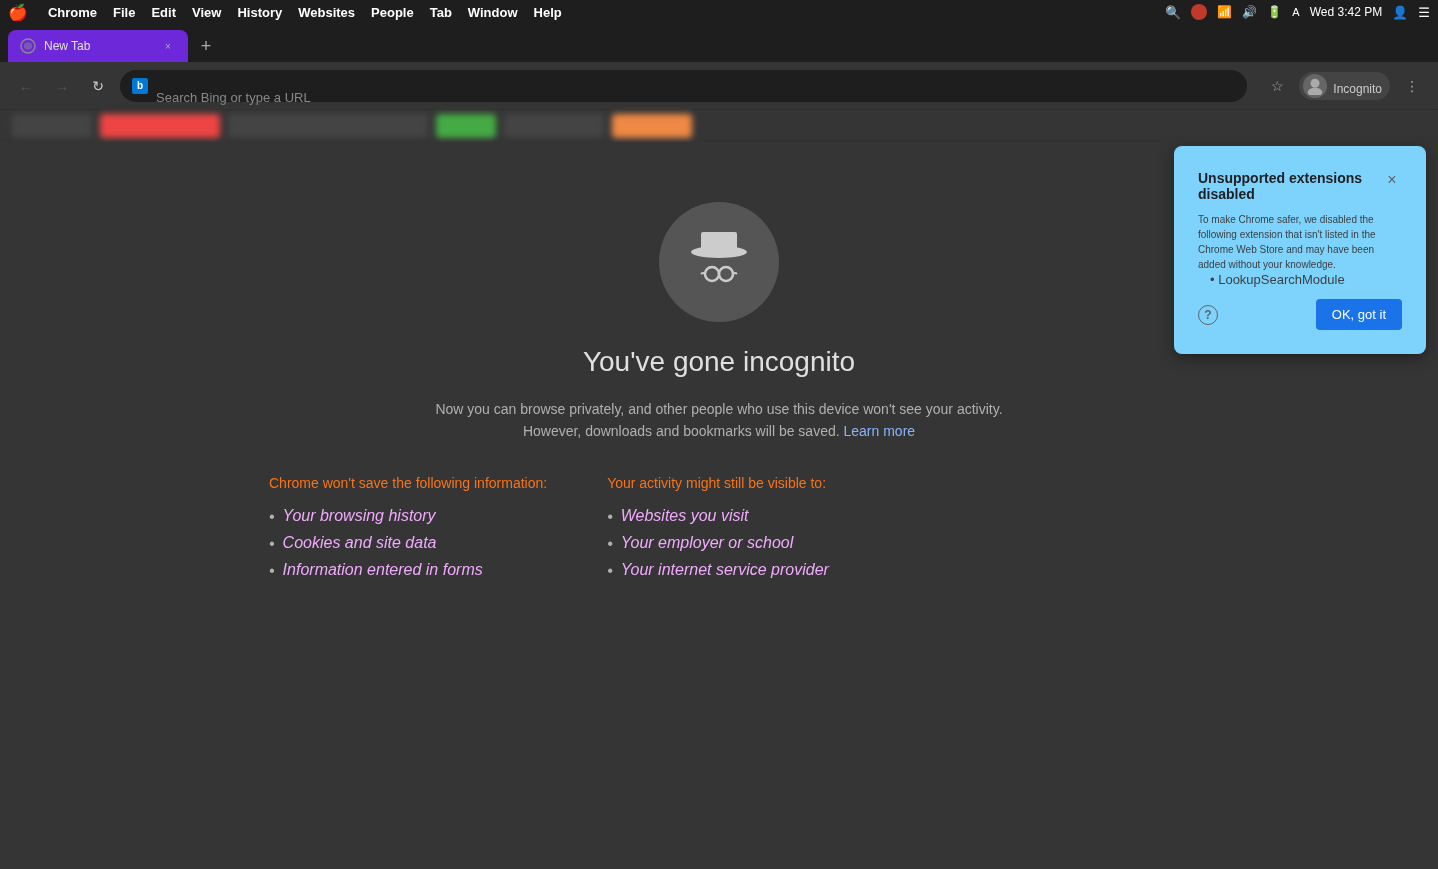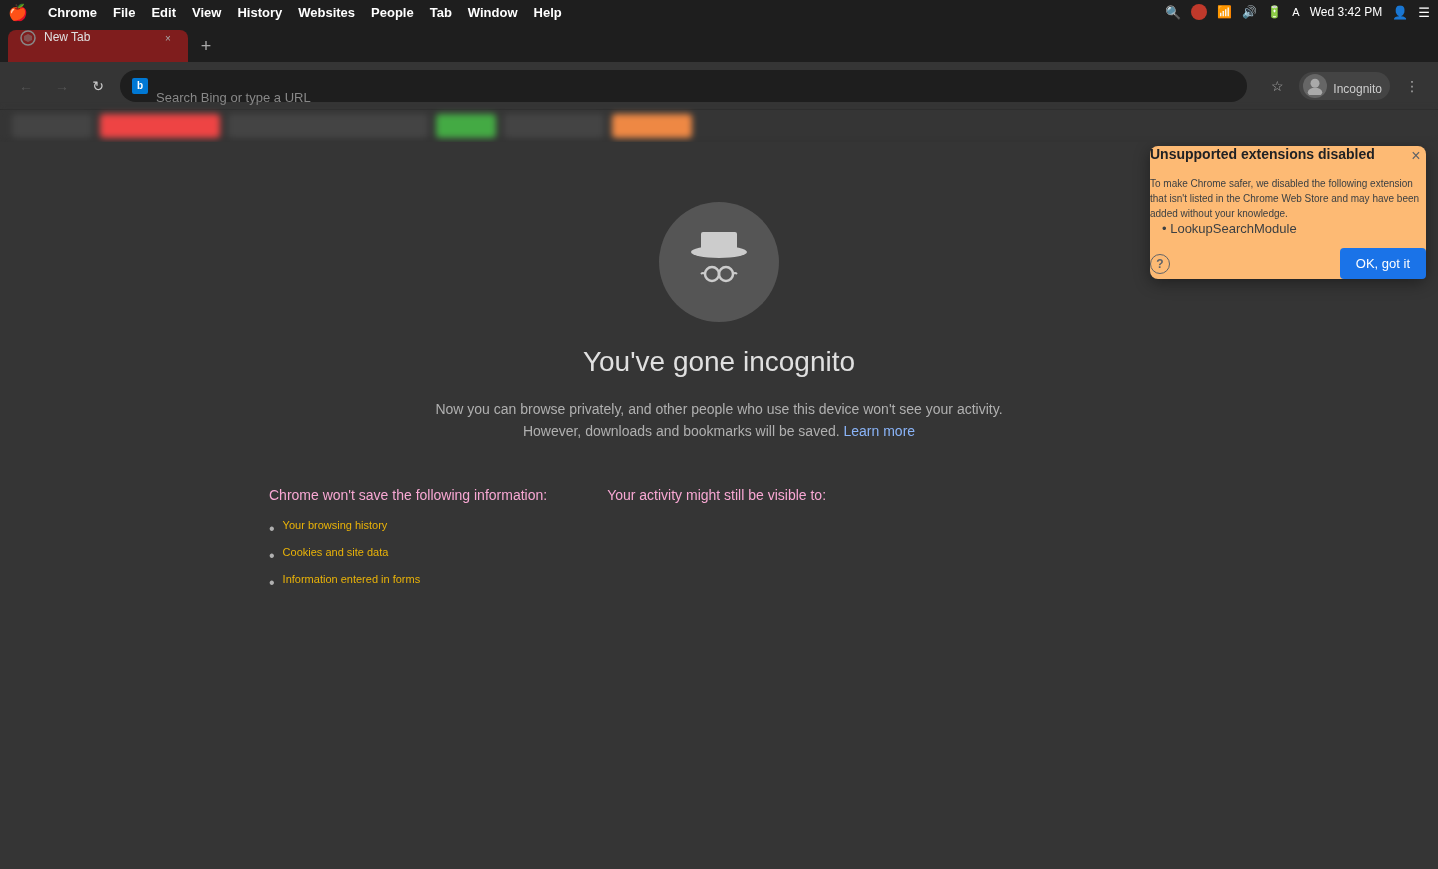--- a/index.html
+++ b/index.html
@@ -61,23 +61,24 @@
       height: 38px;
       background: #1e1e1e;
       display: flex;
       align-items: flex-end;
       padding: 0 8px;
       gap: 0;
       position: relative;
     }
     .tab {
       height: 32px;
-      background: #7f1d1d;
+      background: #6d28d9;
       border-radius: 8px 8px 0 0;
       display: flex;
+      align-items: center;
       padding: 0 12px;
       gap: 8px;
       min-width: 180px;
       max-width: 240px;
       cursor: pointer;
       position: relative;
     }
     .tab-favicon {
       width: 16px;
       height: 16px;
@@ -279,72 +280,73 @@
       color: #e0e0e0;
       margin-bottom: 20px;
       font-weight: 400;
     }
 
     .incognito-desc {
       font-size: 14px;
       color: #b0b0b0;
       text-align: center;
       line-height: 1.6;
-      margin-bottom: 44px;
+      margin-bottom: 32px;
       max-width: 600px;
     }
     .learn-more-link {
       color: #8ab4f8;
       text-decoration: none;
       cursor: pointer;
     }
 
     .incognito-columns {
       display: flex;
       gap: 60px;
       align-self: flex-start;
       margin-left: 0;
       padding-left: 20px;
     }
 
     .incognito-col-title {
       font-size: 14px;
-      color: #f9a8d4;
+      color: #f97316;
       margin-bottom: 12px;
     }
 
     .incognito-list {
       list-style: none;
       padding: 0;
     }
     .incognito-list li {
-      font-size: 11px;
-      color: #eab308;
+      font-size: 16px;
+      color: #f0abfc;
       padding: 4px 0;
       display: flex;
       align-items: flex-start;
       gap: 8px;
+      font-style: italic;
     }
     .incognito-list li::before {
       content: "•";
       color: #b0b0b0;
       font-size: 16px;
       line-height: 1.2;
     }
 
     
     .notification-popup {
       position: absolute;
       top: 4px;
       right: 12px;
-      width: 276px;
-      background: #fdba74;
+      width: 252px;
+      background: #7dd3fc;
       border-radius: 8px;
       box-shadow: 0 4px 16px rgba(0,0,0,0.4);
-      padding: 0;
+      padding: 24px;
       z-index: 200;
     }
     .notification-header {
       display: flex;
       align-items: flex-start;
       justify-content: space-between;
       margin-bottom: 10px;
     }
     .notification-title {
       font-size: 14px;
@@ -511,20 +513,25 @@
         <div class="incognito-col">
           <p class="incognito-col-title">Chrome won't save the following information:</p>
           <ul class="incognito-list">
             <li>Your browsing history</li>
             <li>Cookies and site data</li>
             <li>Information entered in forms</li>
           </ul>
         </div>
         <div class="incognito-col">
           <p class="incognito-col-title">Your activity might still be visible to:</p>
+          <ul class="incognito-list">
+            <li>Websites you visit</li>
+            <li>Your employer or school</li>
+            <li>Your internet service provider</li>
+          </ul>
         </div>
       </div>
     </div>
 
     <div class="notification-popup">
       <div class="notification-header">
         <span class="notification-title">Unsupported extensions disabled</span>
         <div class="notification-close">×</div>
       </div>
       <p class="notification-body">To make Chrome safer, we disabled the following extension that isn't listed in the Chrome Web Store and may have been added without your knowledge.</p>

